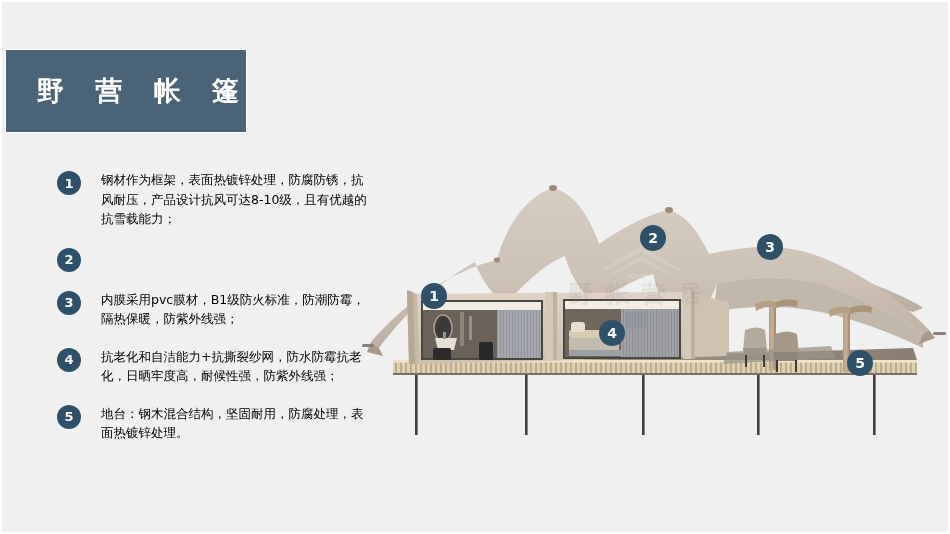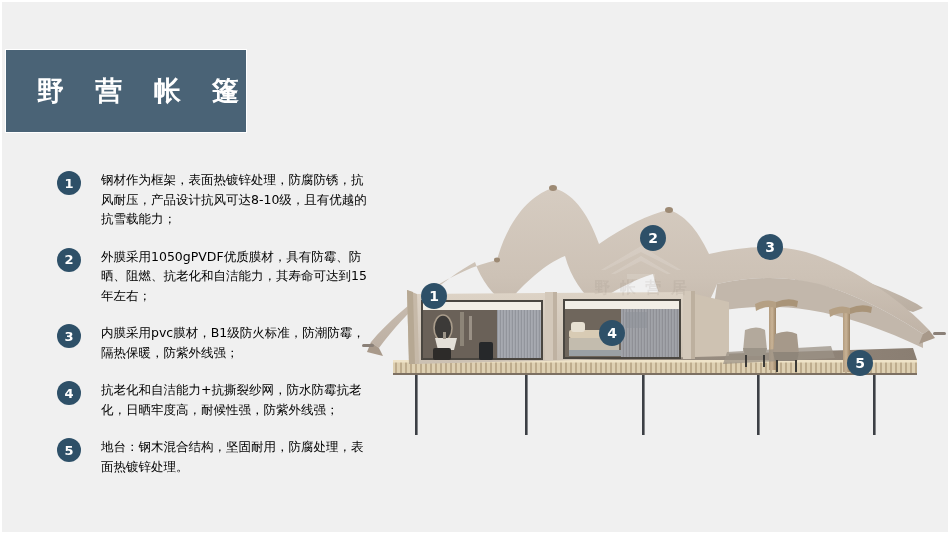--- a/index.html
+++ b/index.html
@@ -72,43 +72,42 @@
   .m2{left:283px;top:73px;}
   .m3{left:400px;top:82px;}
   .m4{left:242px;top:168px;}
   .m5{left:490px;top:198px;}
 
   .watermark{
     position:absolute;left:212px;top:92px;width:145px;height:62px;
     opacity:.13;pointer-events:none;
   }
   .wm-text{
-    position:absolute;left:0;top:34px;width:145px;text-align:center;
-    color:#8a7f74;font-size:16px;font-weight:bold;letter-spacing:2px;
+    position:absolute;left:0;top:34px;width:145px;
+    color:#8a7f74;font-size:24px;font-weight:bold;letter-spacing:2px;
   }
 </style>
 </head>
 <body>
 
 <div class="page">
 
   <div class="title-banner">
     <div class="title-text">野 营 帐 篷</div>
   </div>
 
   <div class="feature-list">
 
     <div class="feature-item">
       <div class="badge">1</div>
       <div class="feature-text">钢材作为框架，表面热镀锌处理，防腐防锈，抗风耐压，产品设计抗风可达8-10级，且有优越的抗雪载能力；</div>
     </div>
 
     <div class="feature-item">
       <div class="badge">2</div>
-      <div class="feature-text">外膜采用1050gPVDF优质膜材，具有防霉、防晒、阻燃、抗老化和自洁能力，其寿命可达到15年左右；</div>
     </div>
 
     <div class="feature-item">
       <div class="badge">3</div>
       <div class="feature-text">内膜采用pvc膜材，B1级防火标准，防潮防霉，隔热保暖，防紫外线强；</div>
     </div>
 
     <div class="feature-item">
       <div class="badge">4</div>
       <div class="feature-text">抗老化和自洁能力+抗撕裂纱网，防水防霉抗老化，日晒牢度高，耐候性强，防紫外线强；</div>

